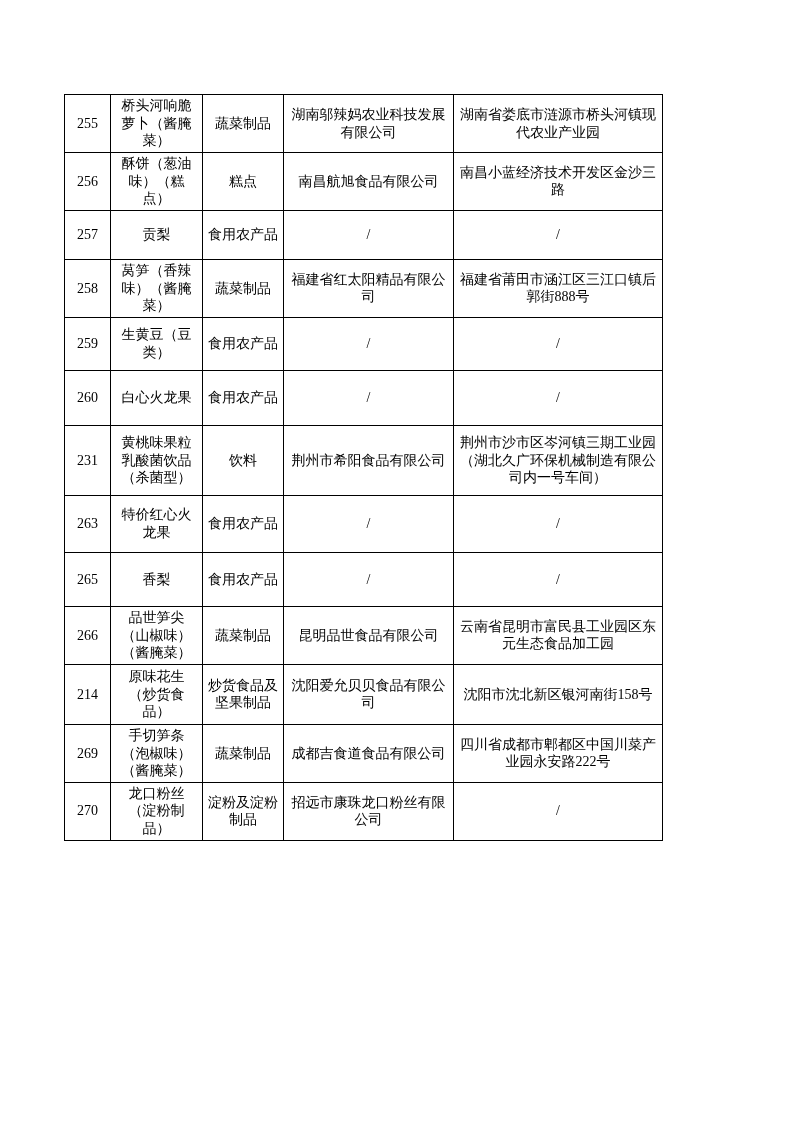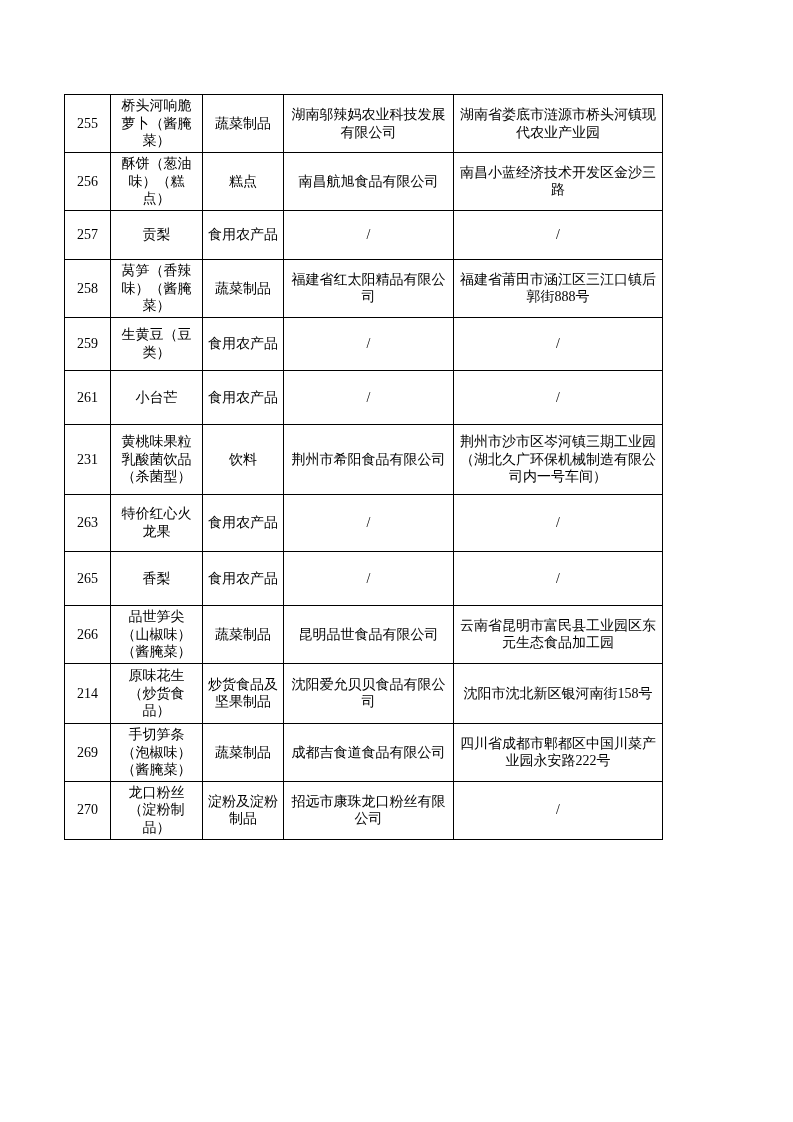--- a/index.html
+++ b/index.html
@@ -82,23 +82,23 @@
           <td>福建省红太阳精品有限公司</td>
           <td>福建省莆田市涵江区三江口镇后郭街888号</td>
         </tr>
         <tr style="height: 53px;">
           <td>259</td>
           <td>生黄豆（豆类）</td>
           <td>食用农产品</td>
           <td>/</td>
           <td>/</td>
         </tr>
-        <tr style="height: 54px;">
-          <td>261</td>
-          <td>小台芒</td>
+        <tr style="height: 55px;">
+          <td>260</td>
+          <td>白心火龙果</td>
           <td>食用农产品</td>
           <td>/</td>
           <td>/</td>
         </tr>
         <tr style="height: 70px;">
           <td>231</td>
           <td>黄桃味果粒乳酸菌饮品（杀菌型）</td>
           <td>饮料</td>
           <td>荆州市希阳食品有限公司</td>
           <td>荆州市沙市区岑河镇三期工业园（湖北久广环保机械制造有限公司内一号车间）</td>

